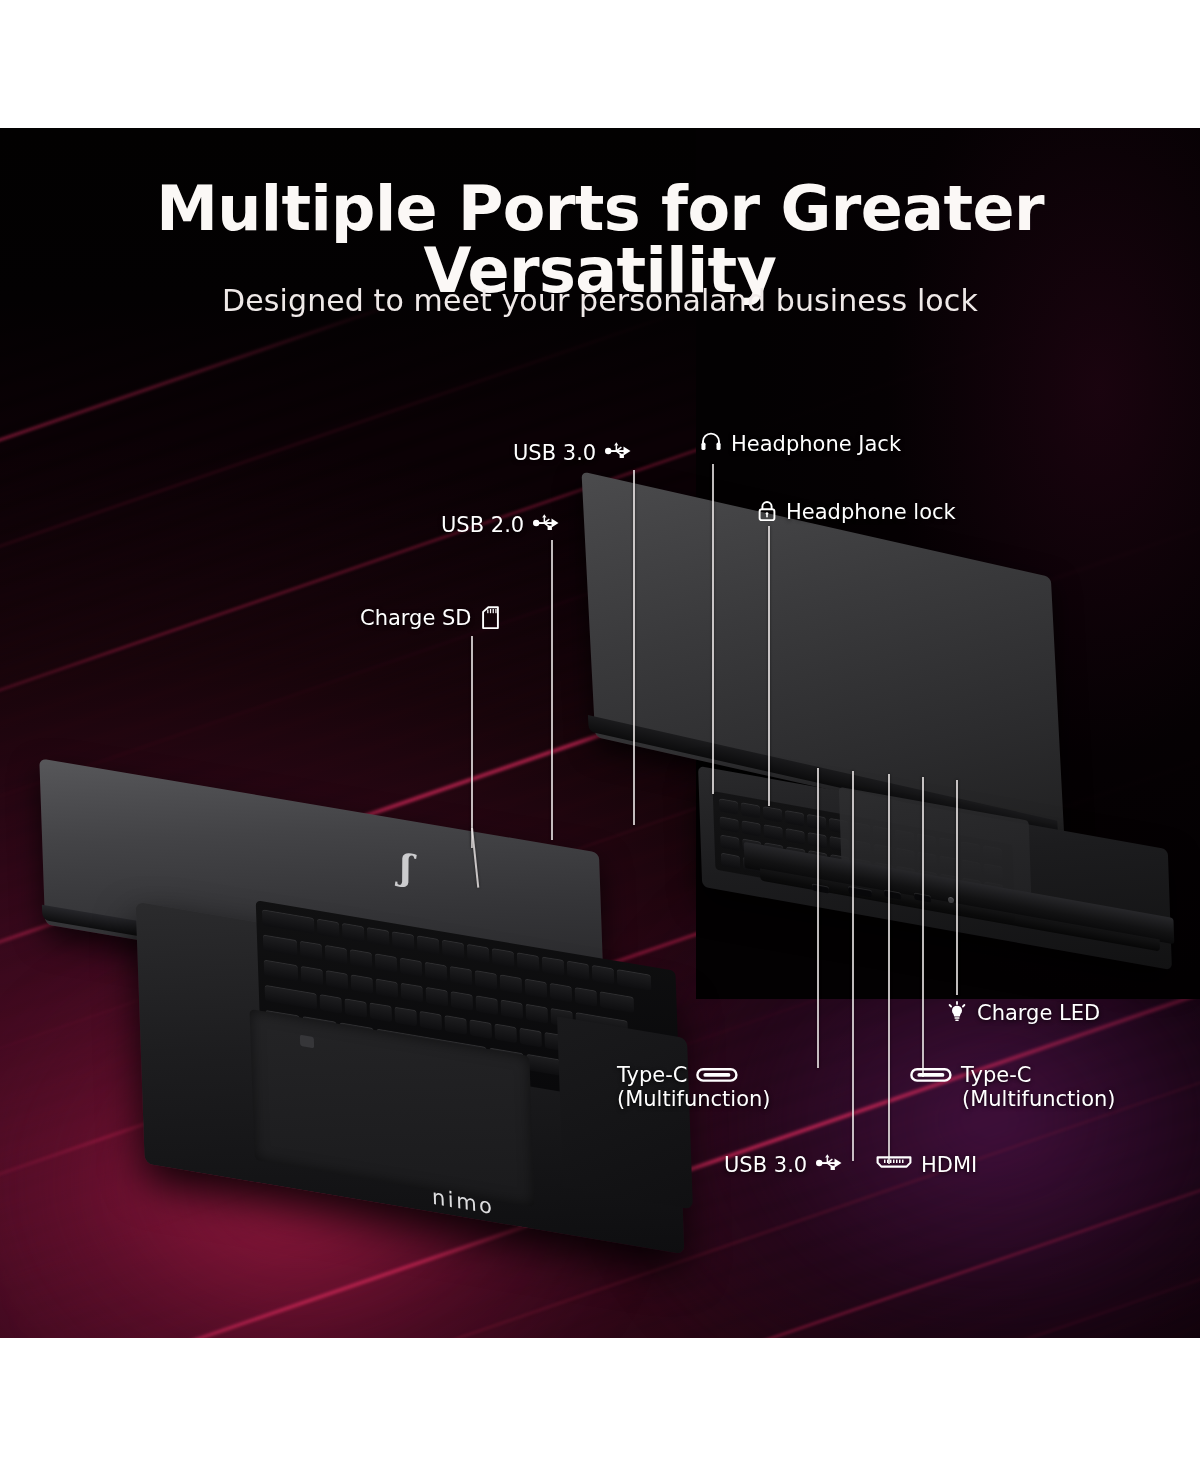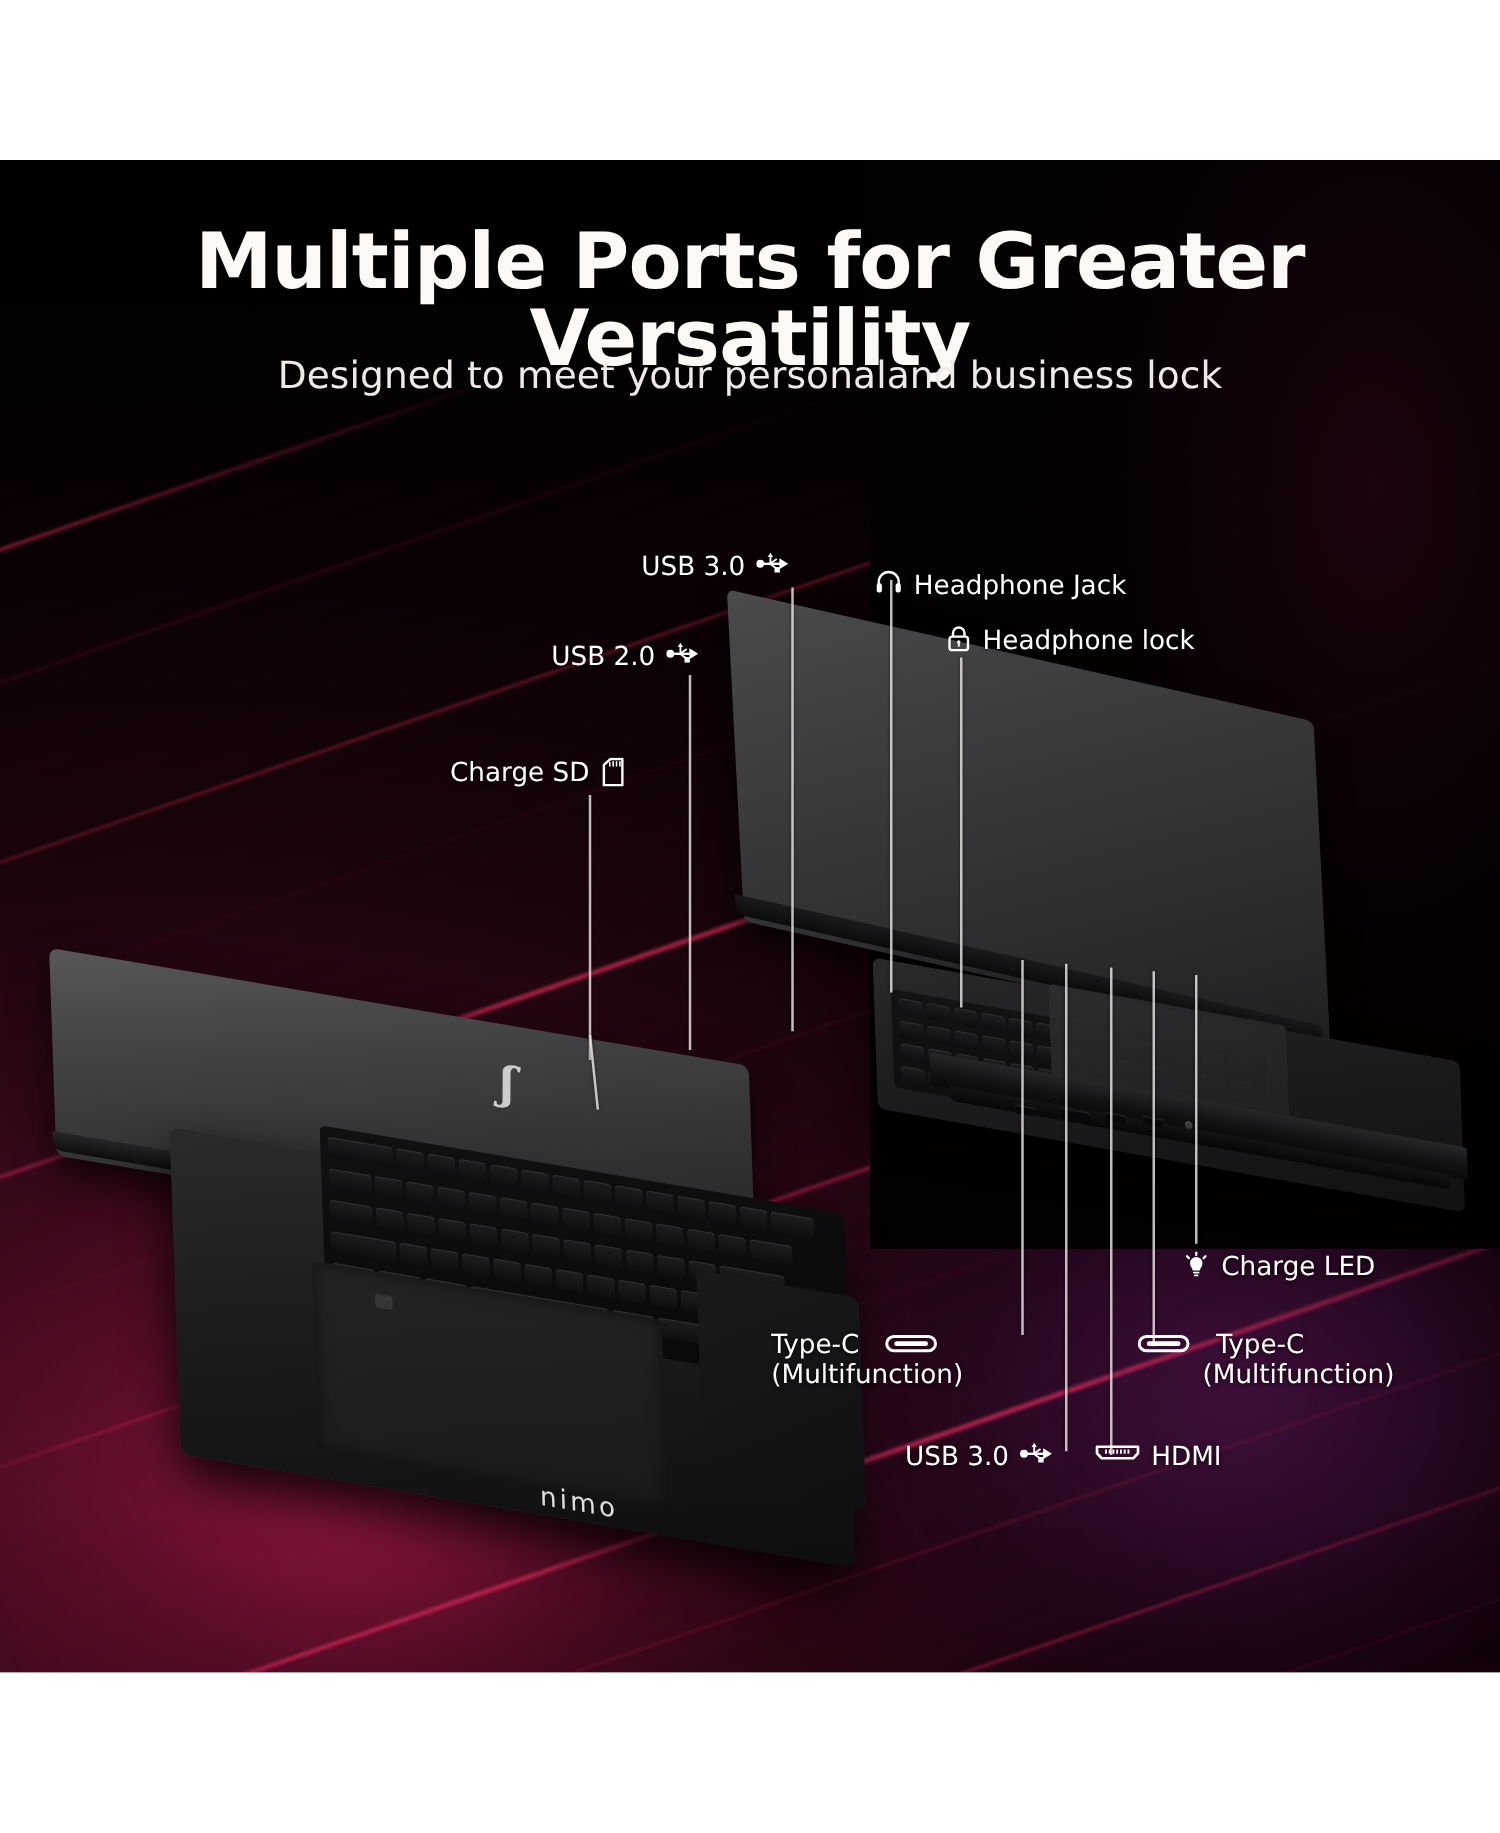--- a/index.html
+++ b/index.html
@@ -146,21 +146,21 @@
     color:#d9d9db;opacity:.92;font-style:italic;font-weight:700;user-select:none;}
   .brand-nimo{position:absolute;color:#e8e8ea;font-size:21px;letter-spacing:2.5px;
     font-family:"DejaVu Sans","Liberation Sans",sans-serif;opacity:.95;}
 
   
   .callout{position:absolute;display:flex;align-items:flex-start;gap:9px;
     color:#ffffff;font-size:21px;white-space:nowrap;
     font-family:"DejaVu Sans","Liberation Sans",sans-serif;
     text-shadow:0 1px 4px rgba(0,0,0,.85);}
   .callout.stack{flex-direction:column;align-items:flex-start;gap:0;}
-  .callout .l1{display:flex;align-items:center;gap:21px;}
+  .callout .l1{display:flex;align-items:center;gap:9px;}
   .callout .l2{line-height:1.15;}
   .callout.right-align{align-items:flex-start;}
   .ico{display:inline-flex;align-items:center;justify-content:center;}
 
   
   .leader{position:absolute;background:#e9e4e4;opacity:.82;width:1.6px;
     box-shadow:0 0 3px rgba(0,0,0,.6);}
 
   
   .frame-top{position:absolute;left:0;top:0;width:1200px;height:128px;background:#fff;}
@@ -381,21 +381,21 @@
           <polygon points="18.5,5.6 25.5,10 18.5,14.4"></polygon>
           <polygon points="9.2,4.6 13.4,4.6 11.3,1.2"></polygon>
           <rect x="10.6" y="4.2" width="1.5" height="6"></rect>
           <path d="M11.3 9.8 L16.4 6.2" stroke="#fff" stroke-width="1.5" fill="none"></path>
           <rect x="14.6" y="12.7" width="4.3" height="4.3"></rect>
           <path d="M11.3 10.2 L16.7 14.2" stroke="#fff" stroke-width="1.5" fill="none"></path>
         </svg>
       </span>
     </div>
 
-    <div class="callout" style="left:700px;top:328px;">
+    <div class="callout" style="left:700px;top:304px;">
       <span class="ico">
         <svg width="22" height="20" viewBox="0 0 22 20" fill="none" stroke="#fff" stroke-width="1.9">
           <path d="M3 12 V9.6 A8 8 0 0 1 19 9.6 V12"></path>
           <rect x="1.4" y="10.6" width="4.1" height="7.4" rx="1.6" fill="#fff" stroke="none"></rect>
           <rect x="16.5" y="10.6" width="4.1" height="7.4" rx="1.6" fill="#fff" stroke="none"></rect>
         </svg>
       </span>
       <span>Headphone Jack</span>
     </div>
 

